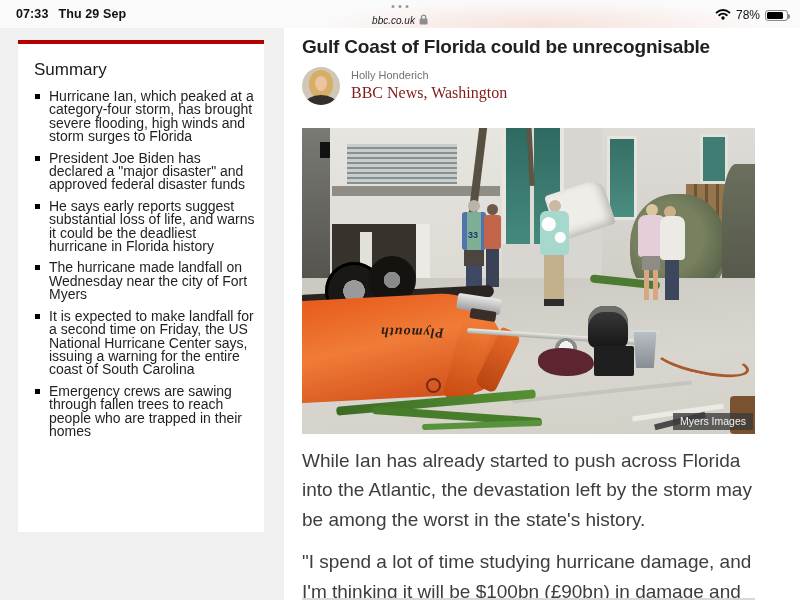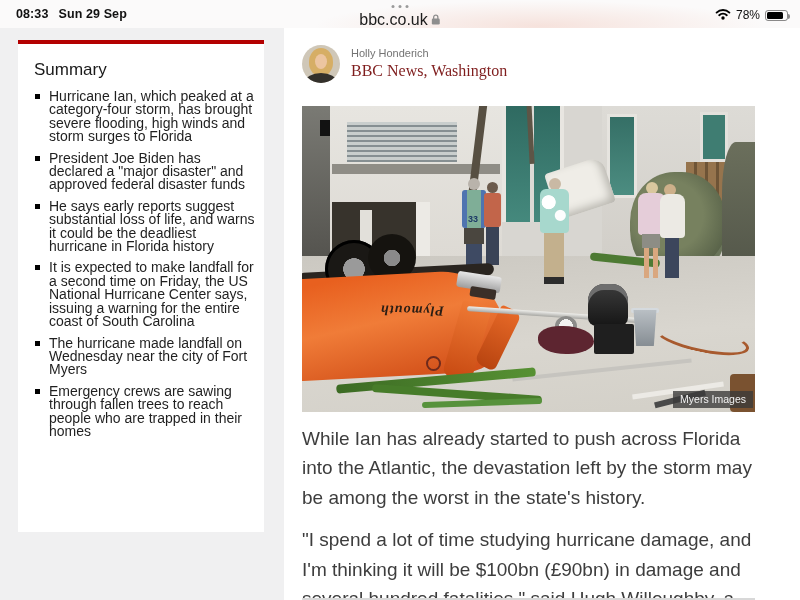--- a/index.html
+++ b/index.html
@@ -16,21 +16,21 @@
     position:absolute; top:0; left:0; width:800px; height:28px;
     background:
       radial-gradient(ellipse 300px 34px at 540px 26px, #f6e2dc 0%, rgba(250,248,246,0) 75%),
       #fbfafa;
   }
   .status-left{ position:absolute; left:16px; top:7px; font-size:12.5px; font-weight:700; color:#111; letter-spacing:.1px; }
   .status-left .date{ margin-left:10px; font-weight:700; }
   .mt-dots{ position:absolute; left:50%; top:5px; transform:translateX(-50%); display:flex; gap:4px; }
   .mt-dots i{ width:3px; height:3px; border-radius:50%; background:#9a9a9a; display:block; }
   .url-wrap{ position:absolute; left:50%; top:11px; transform:translateX(-50%); display:flex; align-items:center; gap:4px; }
-  .url-text{ font-size:16px; color:#1c1c1c; }
+  .url-text{ font-size:10px; color:#1c1c1c;font-style:italic; }
   .status-right{ position:absolute; right:12px; top:6px; display:flex; align-items:center; gap:5px; }
   .batt-pct{ font-size:12px; color:#111; }
   .batt{ position:relative; width:23px; height:11px; border:1px solid rgba(0,0,0,.45); border-radius:3px; }
   .batt-fill{ position:absolute; left:1px; top:1px; bottom:1px; width:76%; background:#000; border-radius:1.5px; }
   .batt-tip{ position:absolute; right:-3px; top:3px; width:2px; height:5px; background:rgba(0,0,0,.45); border-radius:0 2px 2px 0; }
 
   
   .left-col{ position:absolute; left:0; top:28px; width:284px; height:572px; background:#f0f0f1; }
   .summary-card{
     position:absolute; left:18px; top:12px; width:246px; height:492px;
@@ -77,21 +77,21 @@
   .house-right{ left:300px; top:0; width:153px; height:150px; background:linear-gradient(#dddbd6,#d2cfc9); }
   .teal-win2{ left:305px; top:8px; width:30px; height:84px; background:linear-gradient(#356f66,#4c8d81); border:3px solid #e6e4df; }
   .teal-win3{ left:398px; top:6px; width:28px; height:50px; background:#3f7d72; border:3px solid #e3e1dc; }
   .pergola{ left:384px; top:56px; width:62px; height:60px; background:repeating-linear-gradient(90deg,#96744d 0 8px,#6e5436 8px 11px); }
   .bush1{ left:328px; top:66px; width:96px; height:108px; background:radial-gradient(circle at 40% 40%, #77815f 0 40%, #5a644a 70%, rgba(90,100,74,0) 71%), radial-gradient(circle at 70% 65%, #6a755a 0 45%, rgba(106,117,90,0) 60%); border-radius:46%; }
   .bush2{ left:420px; top:36px; width:46px; height:170px; background:linear-gradient(#6b6f5c,#4c4f44); border-radius:30% 0 0 20%; }
   .ground{ left:0; top:150px; width:453px; height:156px; background:linear-gradient(175deg,#cbc8c1 0%,#d9d6cf 55%,#d3d0c8 100%); } 
   .man33{ left:160px; top:72px; width:26px; height:88px; }
   .man33 .head{ position:absolute; left:6px; top:0; width:12px; height:12px; border-radius:50%; background:#b9b3ab; }
   .man33 .vest{ position:absolute; left:0; top:12px; width:24px; height:38px; background:#7fae97; border-left:5px solid #4f74b0; border-right:5px solid #4f74b0; border-radius:3px; }
-  .man33 .num{ position:absolute; left:6px; top:36px; font-size:9px; font-weight:700; color:#1d3a66;text-align:center; }
+  .man33 .num{ position:absolute; left:6px; top:30px; font-size:9px; font-weight:700; color:#1d3a66;text-align:center; }
   .man33 .shorts{ position:absolute; left:2px; top:50px; width:20px; height:16px; background:#4a463f; }
   .man33 .legs{ position:absolute; left:4px; top:66px; width:16px; height:22px; background:#3e4a63; }
   .manOrange{ left:182px; top:76px; width:18px; height:86px; }
   .manOrange .head{ position:absolute; left:3px; top:0; width:11px; height:11px; border-radius:50%; background:#6b5a4c; }
   .manOrange .shirt{ position:absolute; left:0; top:11px; width:17px; height:34px; background:#c2654a; border-radius:3px; }
   .manOrange .pants{ position:absolute; left:2px; top:45px; width:13px; height:38px; background:#3a4356; }
   .tiedye{ left:238px; top:72px; width:30px; height:112px; }
   .tiedye .head{ position:absolute; left:9px; top:0; width:12px; height:12px; border-radius:50%; background:#c9b9a4; }
   .tiedye .hoodie{ position:absolute; left:0; top:11px; width:29px; height:44px; border-radius:6px 6px 4px 4px;
      background:radial-gradient(circle at 30% 30%, #fff 0 18%, rgba(255,255,255,0) 20%), radial-gradient(circle at 70% 60%, #fdfdfd 0 15%, rgba(255,255,255,0) 18%), #a7d8cd; }
@@ -145,21 +145,21 @@
   
   .article-body{ margin-top:12px; }
   .article-body p{ font-size:19px; line-height:1.55; color:#3d3d3d; margin-bottom:13px; }
   .bottom-rule{ position:absolute; left:302px; bottom:0; width:453px; height:2px; background:#d8d8d8; }
 </style>
 </head>
 <body>
 
 <div class="status-bar">
   <div class="status-left">
-    <span>08:33</span><span class="date">Sun 29 Sep</span>
+    <span>07:33</span><span class="date">Thu 29 Sep</span>
   </div>
   <div class="mt-dots">
       <i></i>
       <i></i>
       <i></i>
     </div>
   <div class="url-wrap">
     <span class="url-text">bbc.co.uk</span>
     <span>
       <svg width="9" height="11" viewBox="0 0 9 11">
@@ -184,28 +184,29 @@
   </div>
 </div>
 
 <div class="left-col">
   <div class="summary-card">
     <h2 class="summary-title">Summary</h2>
     <ul class="summary-list">
       <li>Hurricane Ian, which peaked at a category-four storm, has brought severe flooding, high winds and storm surges to Florida</li>
       <li>President Joe Biden has declared a "major disaster" and approved federal disaster funds</li>
       <li>He says early reports suggest substantial loss of life, and warns it could be the deadliest hurricane in Florida history</li>
+      <li>The hurricane made landfall on Wednesday near the city of Fort Myers</li>
       <li>It is expected to make landfall for a second time on Friday, the US National Hurricane Center says, issuing a warning for the entire coast of South Carolina</li>
-      <li>The hurricane made landfall on Wednesday near the city of Fort Myers</li>
       <li>Emergency crews are sawing through fallen trees to reach people who are trapped in their homes</li>
     </ul>
   </div>
 </div>
 
 <div class="main-col">
+  <h1 class="headline">Gulf Coast of Florida could be unrecognisable</h1>
 
   <div class="byline">
     <div class="avatar">
       <span class="hair"></span>
         <span class="face"></span>
         <span class="shoulders"></span>
     </div>
     <div>
       <div class="byline-name">Holly Honderich</div>
       <div class="byline-role">BBC News, Washington</div>

